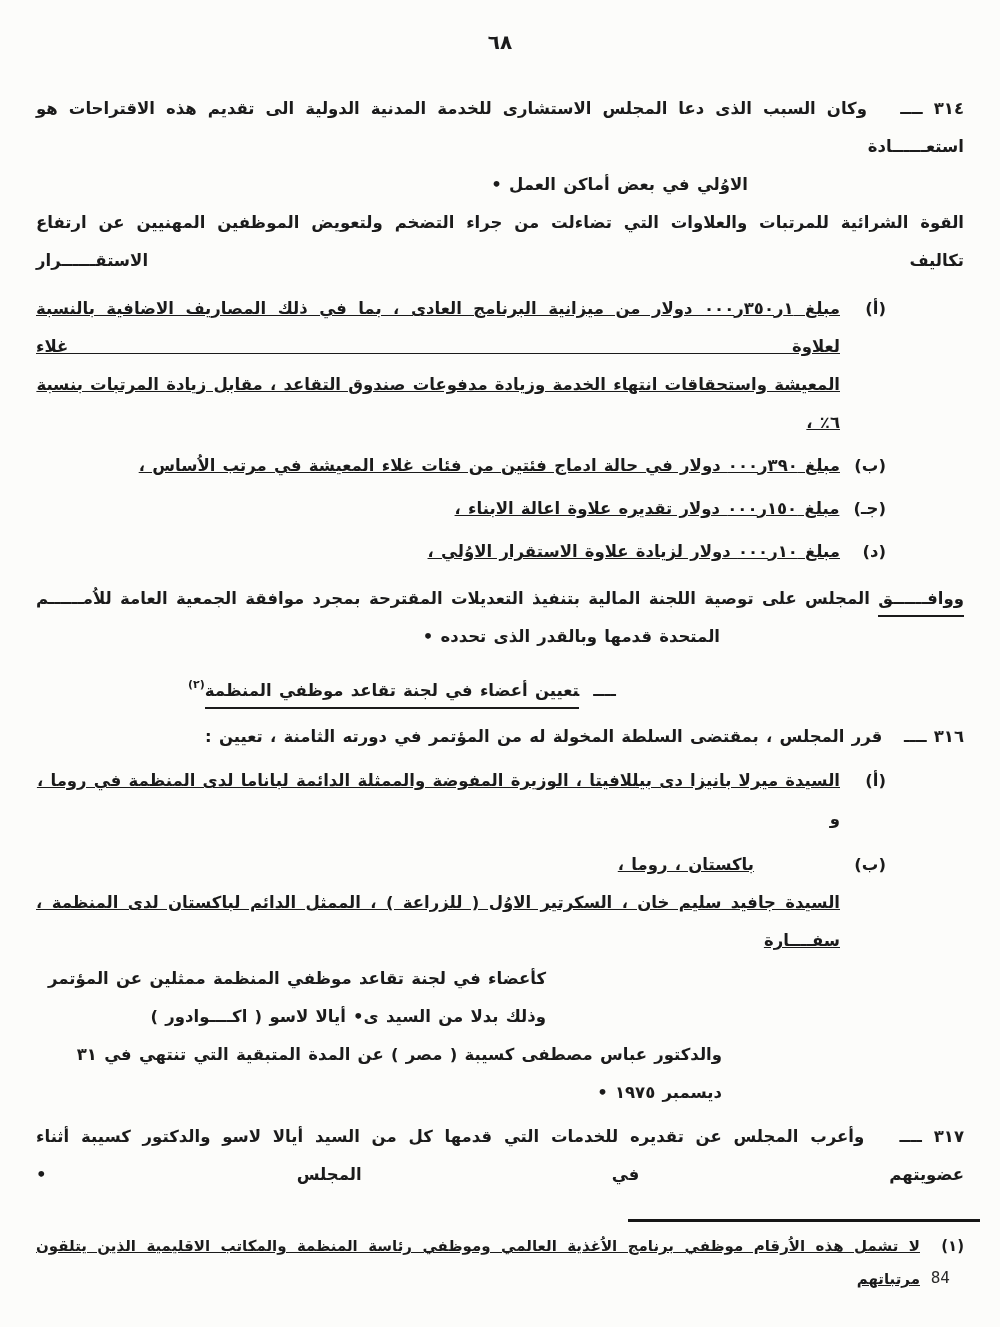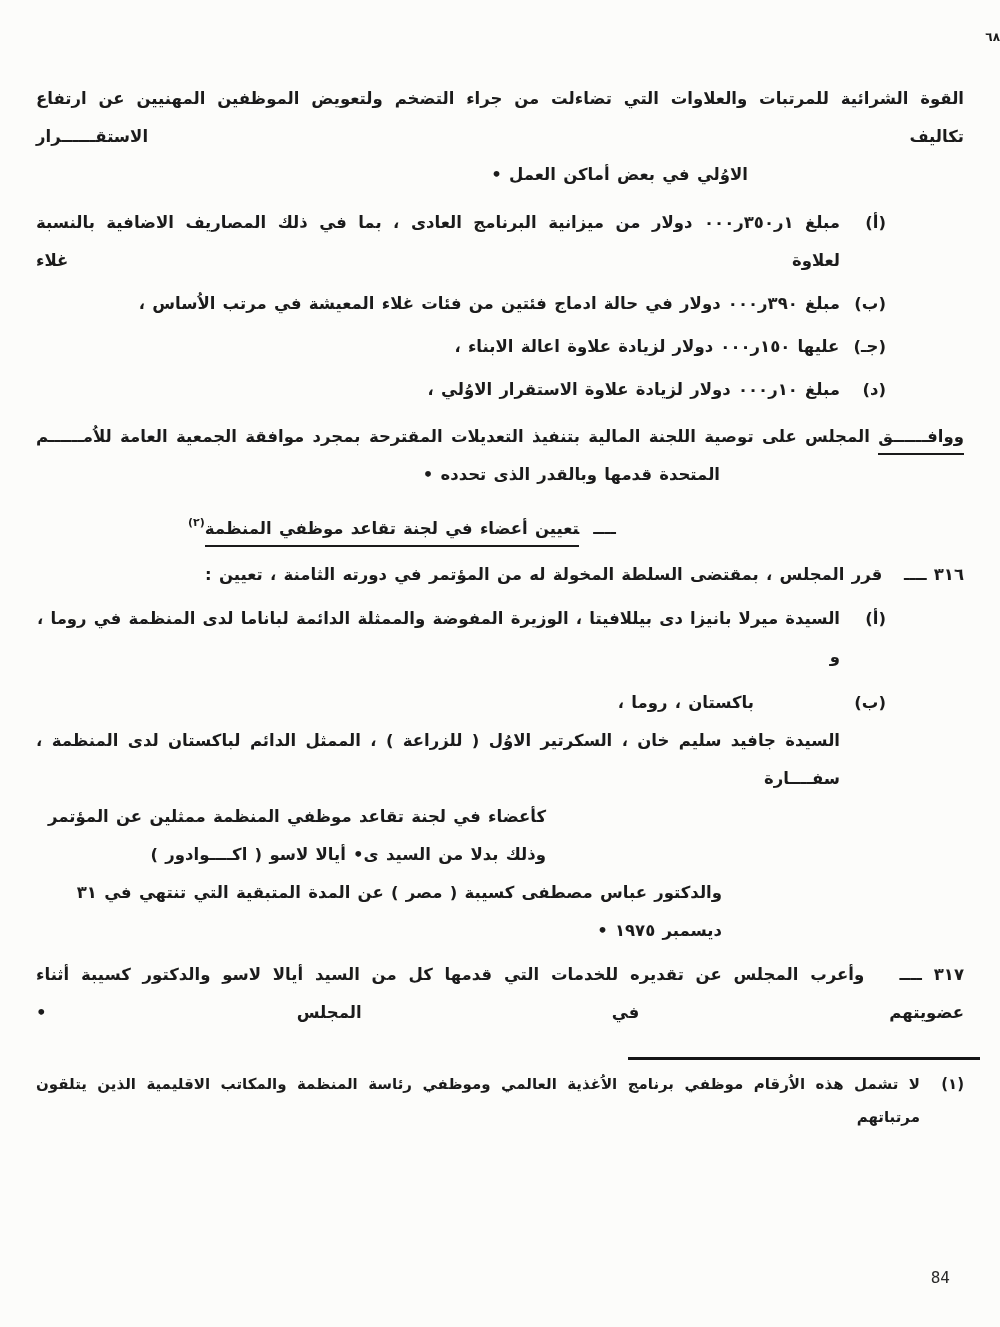--- a/index.html
+++ b/index.html
@@ -7,43 +7,43 @@
     position:relative;
     width:1000px;height:1327px;
     margin:0 auto;
     background:#fcfcfa;
     font-family:"DejaVu Sans",sans-serif;
     color:#1b1b1b;
     overflow:hidden;
   }
   .top-num{
     padding-top:30px;
-    text-align:right;
-    font-size:12px;
+    text-align:center;
+    font-size:20px;
     font-weight:600;
     letter-spacing:2px;
   }
   .content{
     direction:rtl;
     padding:0 36px;
     font-size:16.5px;
     font-weight:600;
     line-height:38px;
     word-spacing:1.5px;
   }
   .line{text-align:right;}
   .just{text-align:justify;text-align-last:justify;}
   .para-314{margin-top:36px;}
   .ind-314{margin-right:216px;}
   .para-315{margin-top:6px;}
   .item{display:flex;gap:14px;margin-right:78px;}
   .item-a{margin-top:10px;}
   .item-gap{margin-top:5px;}
   .marker{min-width:32px;white-space:nowrap;}
-  .item-body{flex:1;min-width:0;}
+  .item-body{flex:1;min-width:0;text-decoration:underline;}
   .para-decision{margin-top:9px;}
   .ind-dec{margin-right:244px;}
   .ul{text-decoration:none;border-bottom:2px solid #1b1b1b;padding-bottom:7px;}
   .heading{margin-top:10px;margin-right:196px;text-align:center;}
   .heading .dash{margin-left:14px;}
   .para-316{margin-top:8px;}
   .item-316a{margin-top:6px;}
   .item-316b{margin-top:8px;}
   .ind-pak{margin-right:86px;}
   .cont1{margin-top:0;margin-right:418px;}
@@ -66,43 +66,45 @@
 </head>
 <body>
 
 <div class="page">
 
   <div class="top-num">٦٨</div>
 
   <div class="content">
 
     <div class="para-314">
+      <div class="line just">٣١٤ ــــ&nbsp;&nbsp; وكان السبب الذى دعا المجلس الاستشارى للخدمة المدنية الدولية الى تقديم هذه الاقتراحات هو استعــــــادة</div>
+      <div class="line ind-314">الاوُلي في بعض أماكن العمل •</div>
       <div class="line just">القوة الشرائية للمرتبات والعلاوات التي تضاءلت من جراء التضخم ولتعويض الموظفين المهنيين عن ارتفاع تكاليف الاستقــــــرار</div>
-      <div class="line ind-314">الاوُلي في بعض أماكن العمل •</div>
     </div>
 
 
     <div class="item item-a">
       <div class="marker">(أ)</div>
       <div class="item-body">
         <div class="line just">مبلغ ١ر٣٥٠ر٠٠٠ دولار من ميزانية البرنامج العادى ، بما في ذلك المصاريف الاضافية بالنسبة لعلاوة غلاء</div>
+        <div class="line">المعيشة واستحقاقات انتهاء الخدمة وزيادة مدفوعات صندوق التقاعد ، مقابل زيادة المرتبات بنسبة ٦٪ ،</div>
       </div>
     </div>
 
     <div class="item item-gap">
       <div class="marker">(ب)</div>
       <div class="item-body">
         <div class="line">مبلغ ٣٩٠ر٠٠٠ دولار في حالة ادماج فئتين من فئات غلاء المعيشة في مرتب الاُساس ،</div>
       </div>
     </div>
 
     <div class="item item-gap">
       <div class="marker">(جـ)</div>
       <div class="item-body">
-        <div class="line">عليها ١٥٠ر٠٠٠ دولار لزيادة علاوة اعالة الابناء ،</div>
+        <div class="line">مبلغ ١٥٠ر٠٠٠ دولار تقديره علاوة اعالة الابناء ،</div>
       </div>
     </div>
 
     <div class="item item-gap">
       <div class="marker">(د)</div>
       <div class="item-body">
         <div class="line">مبلغ ١٠ر٠٠٠ دولار لزيادة علاوة الاستقرار الاوُلي ،</div>
       </div>
     </div>
 

